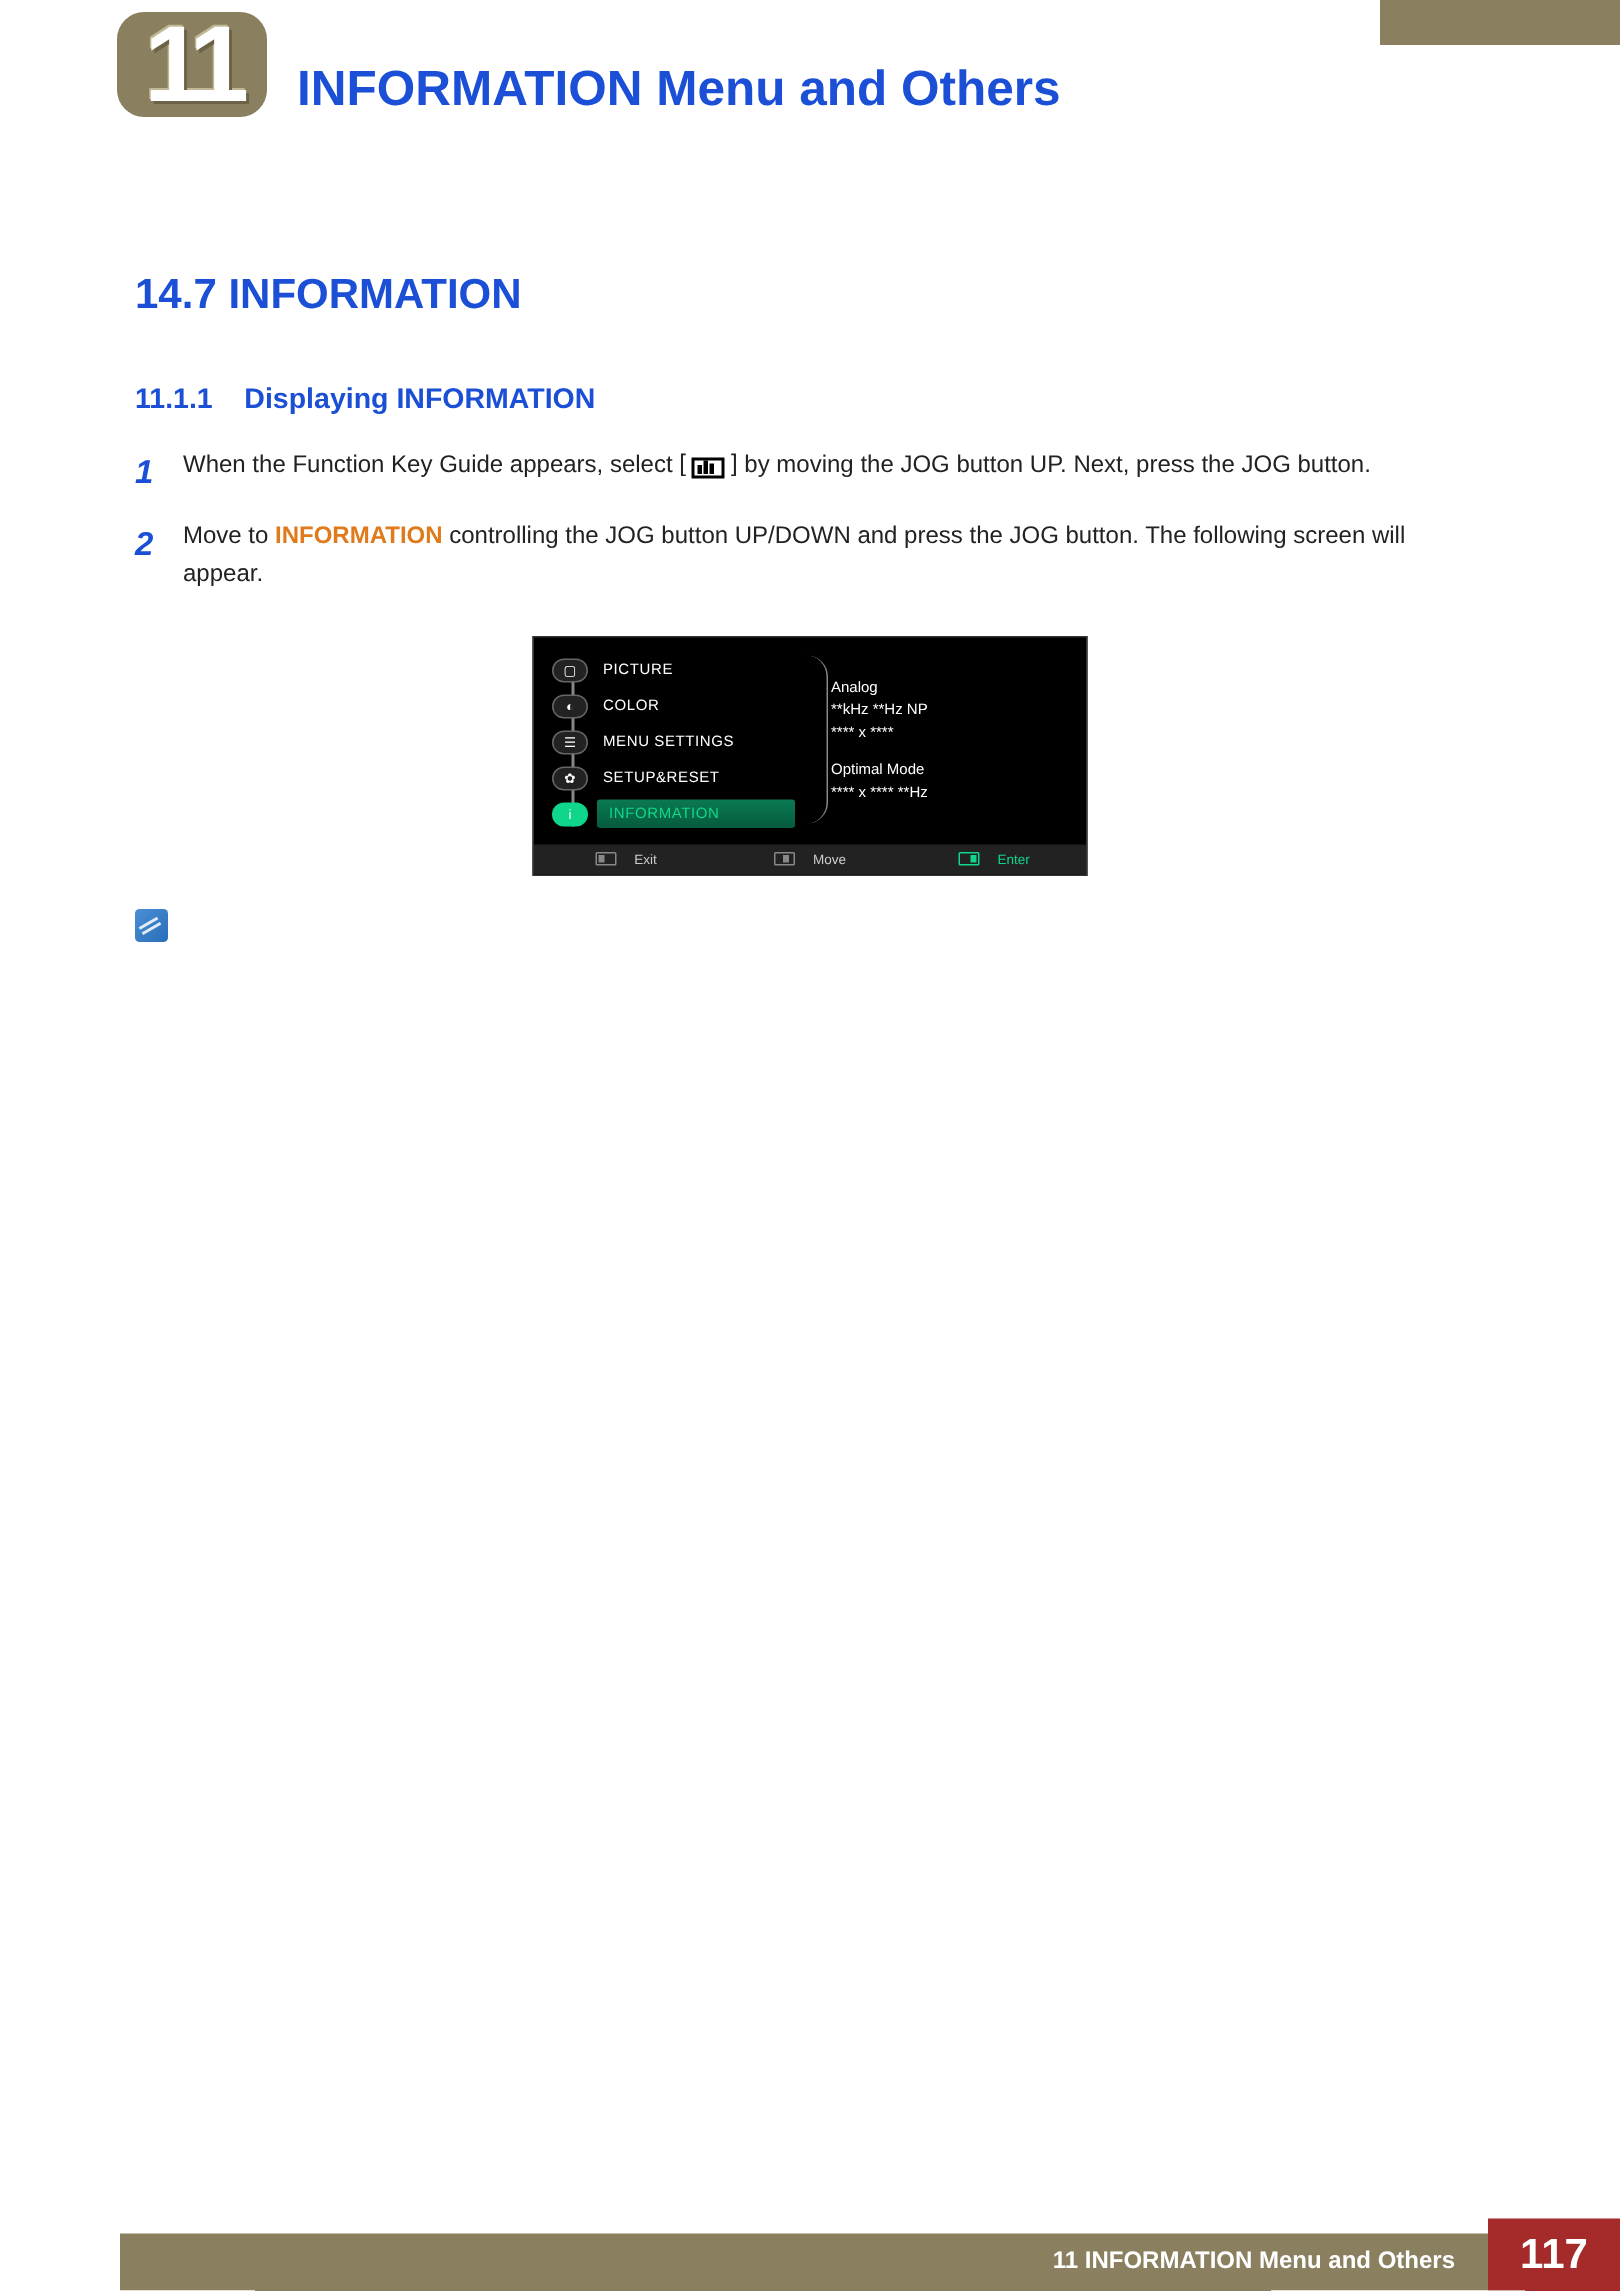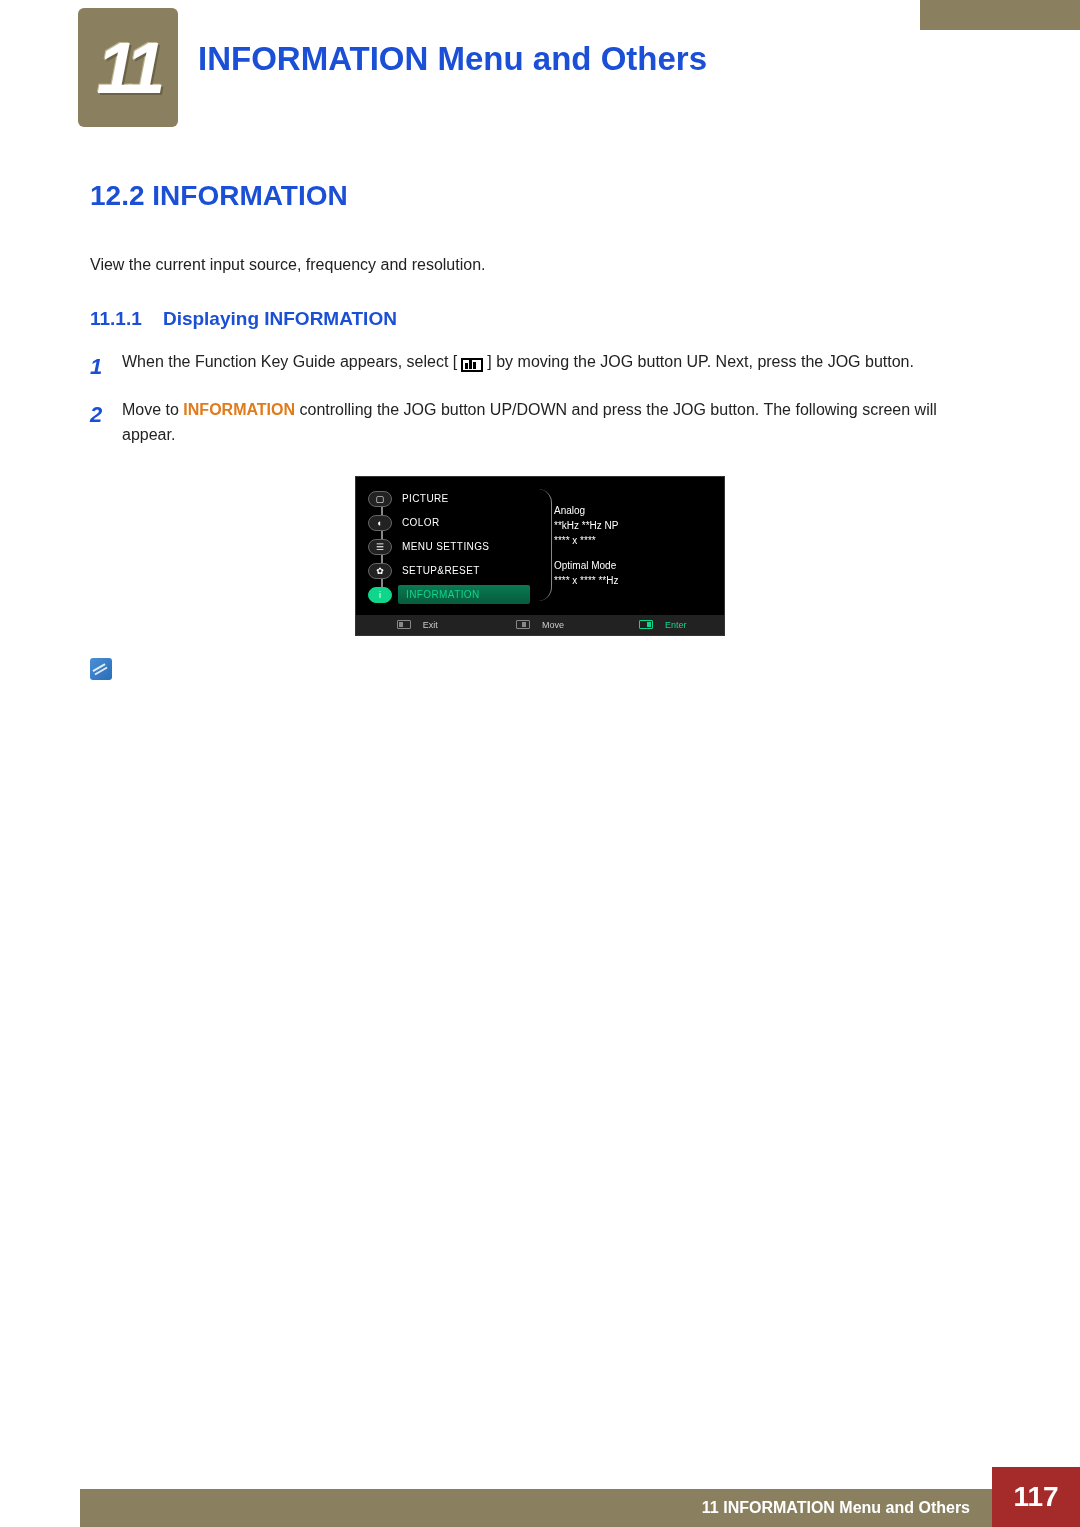--- a/index.html
+++ b/index.html
@@ -24,39 +24,38 @@
     align-items: center;
     justify-content: flex-end;
     color: #fff;
     padding-right: 110px;
     font-size: 16px;
     font-weight: bold;
   }
   .page-number-box {
     position: absolute;
     bottom: 0; right: 0;
-    width: 88px; height: 60px;
+    width: 88px; height: 48px;
     background: #a52a2a;
     color: #fff;
     display: flex;
     align-items: center;
     justify-content: center;
     font-size: 28px;
     font-weight: bold;
   }
   .chapter-badge {
     position: absolute;
     left: 78px; top: 8px;
-    width: 100px; height: 119px;
+    width: 100px; height: 70px;
     background: #8a8060;
-    border-radius: 6px;
+    border-radius: 18px;
     display: flex;
     align-items: center;
     justify-content: center;
-    font-style: italic;
   }
   .chapter-badge-inner {
     font-size: 72px;
     font-weight: bold;
     color: #fff;
     text-shadow: 2px 2px 0 #6b6248, -1px -1px 0 #c0b894;
     letter-spacing: -6px;
   }
   .chapter-title {
     position: absolute;
@@ -192,23 +191,22 @@
 
 <div class="top-khaki"></div>
 
 <div class="chapter-badge">
   <div class="chapter-badge-inner">11</div>
 </div>
 <div class="chapter-title">INFORMATION Menu and Others</div>
 
 <div class="content">
 
-  <div class="section-title">12.2  INFORMATION</div>
-
-  <div class="intro-text">View the current input source, frequency and resolution.</div>
+  <div class="section-title">14.7  INFORMATION</div>
+
 
   <div class="subsection-title">
     <span>11.1.1</span>
     &nbsp;&nbsp;
     <span>Displaying INFORMATION</span>
   </div>
 
   <div class="step-list">
     <div class="step">
       <div class="step-num">1</div>

